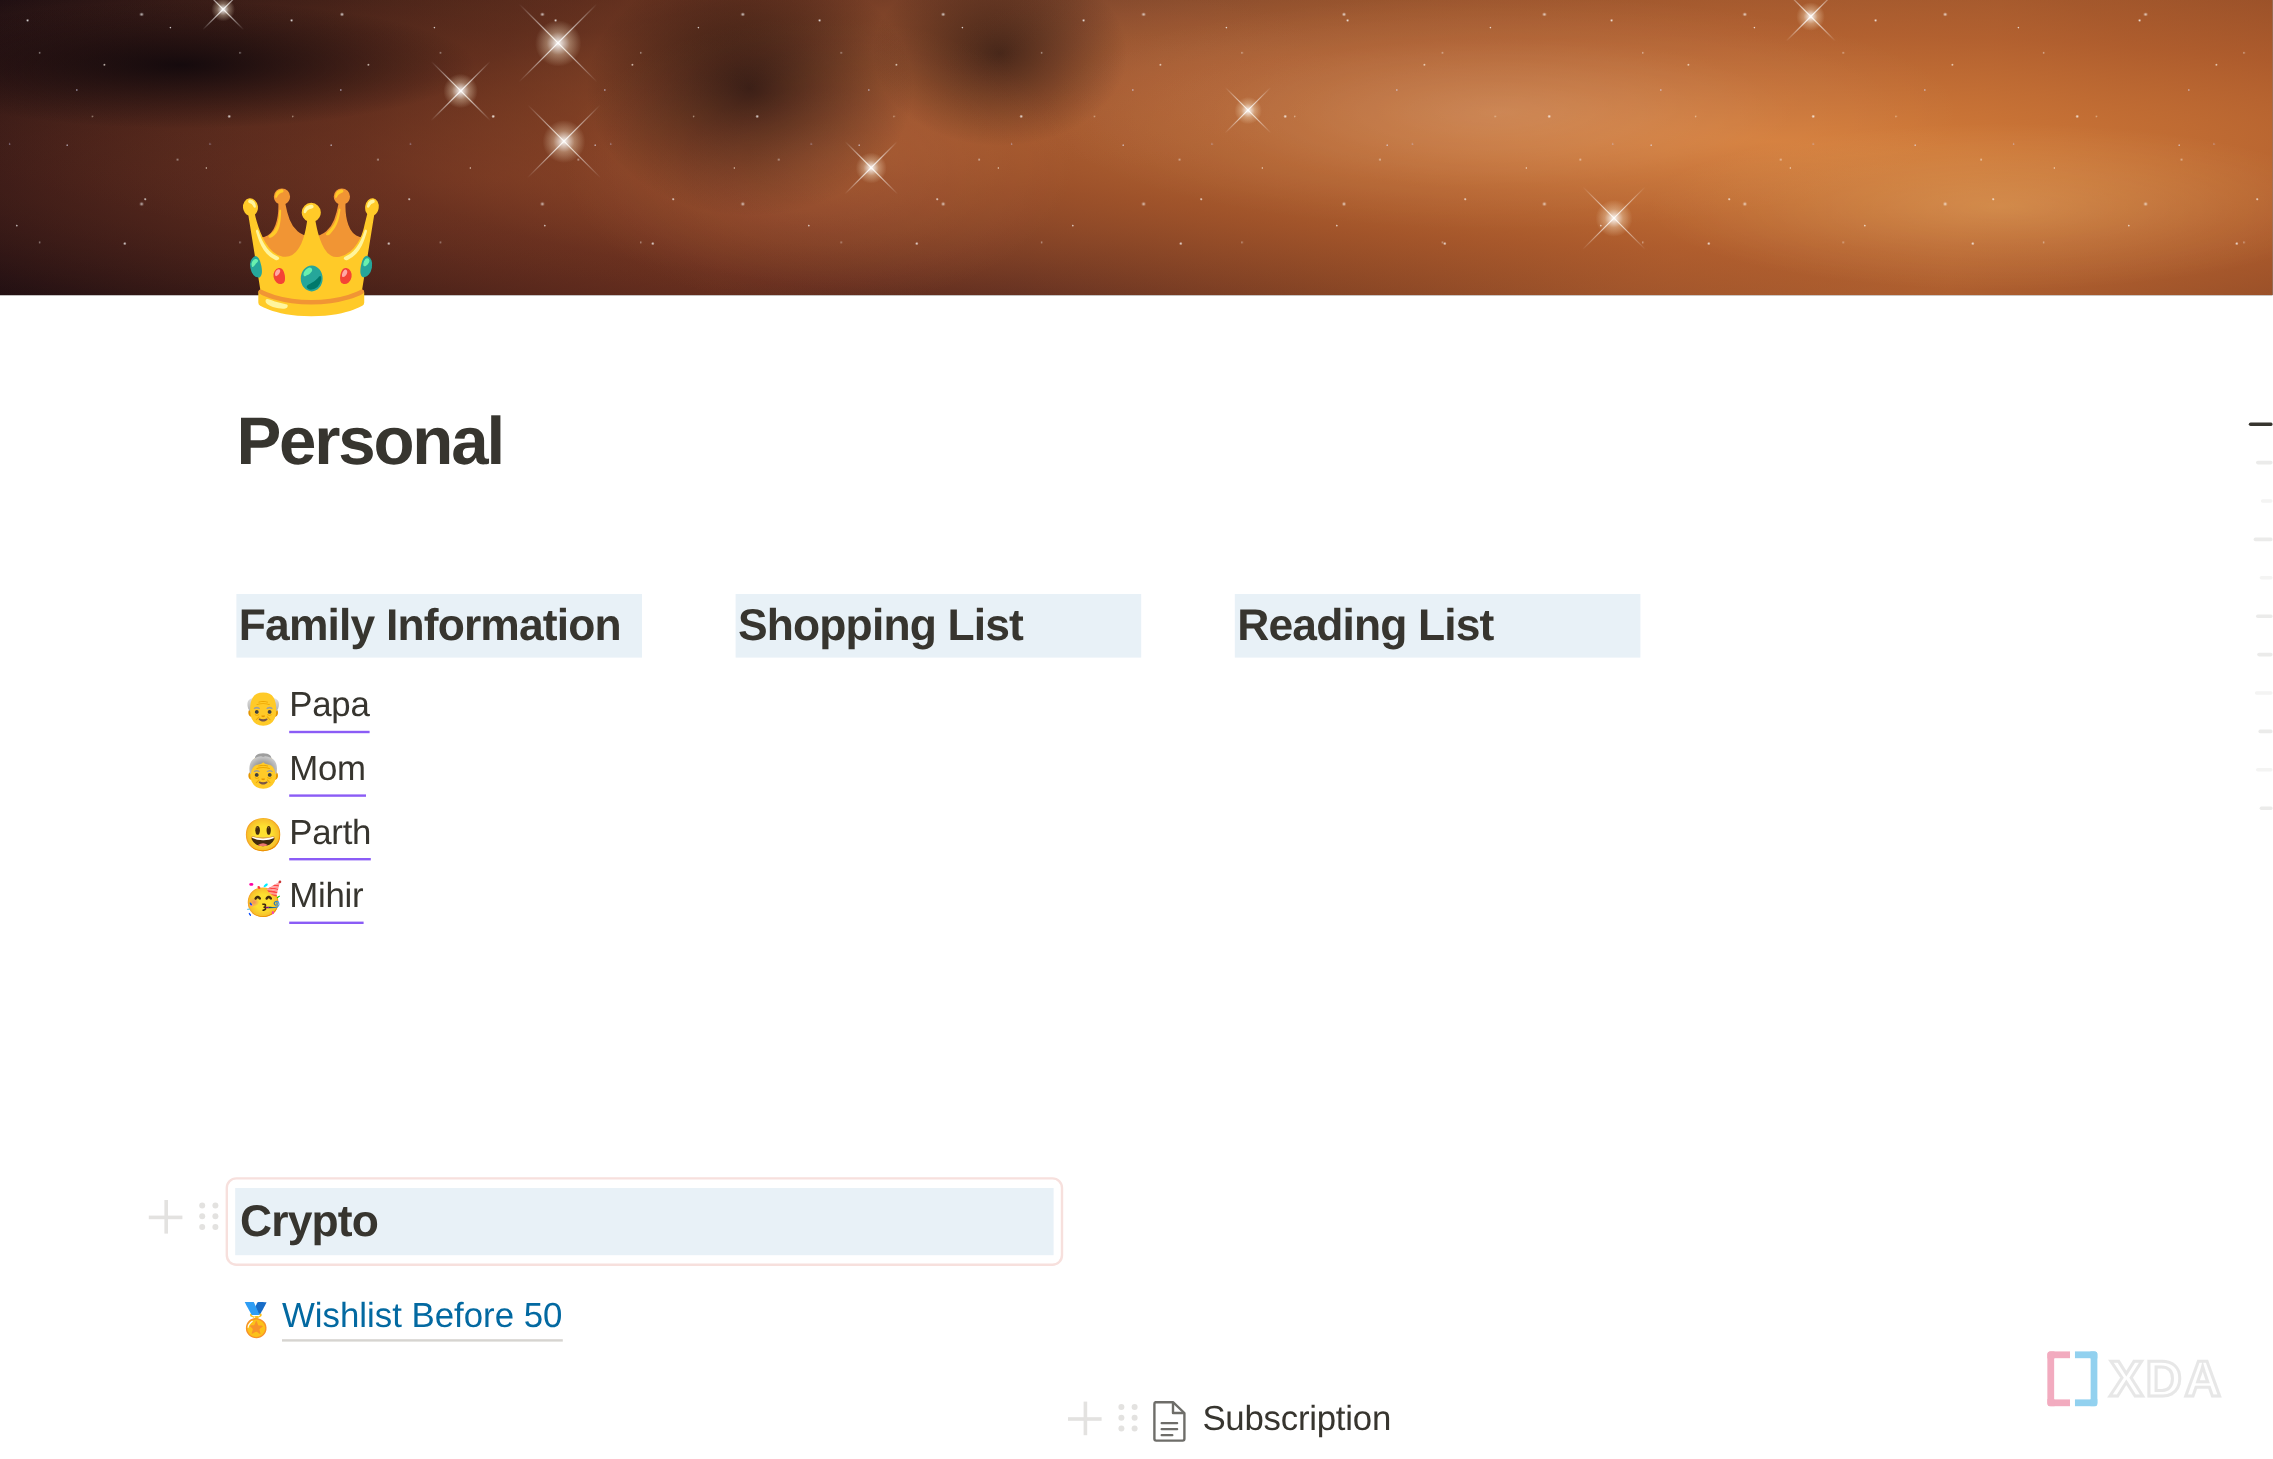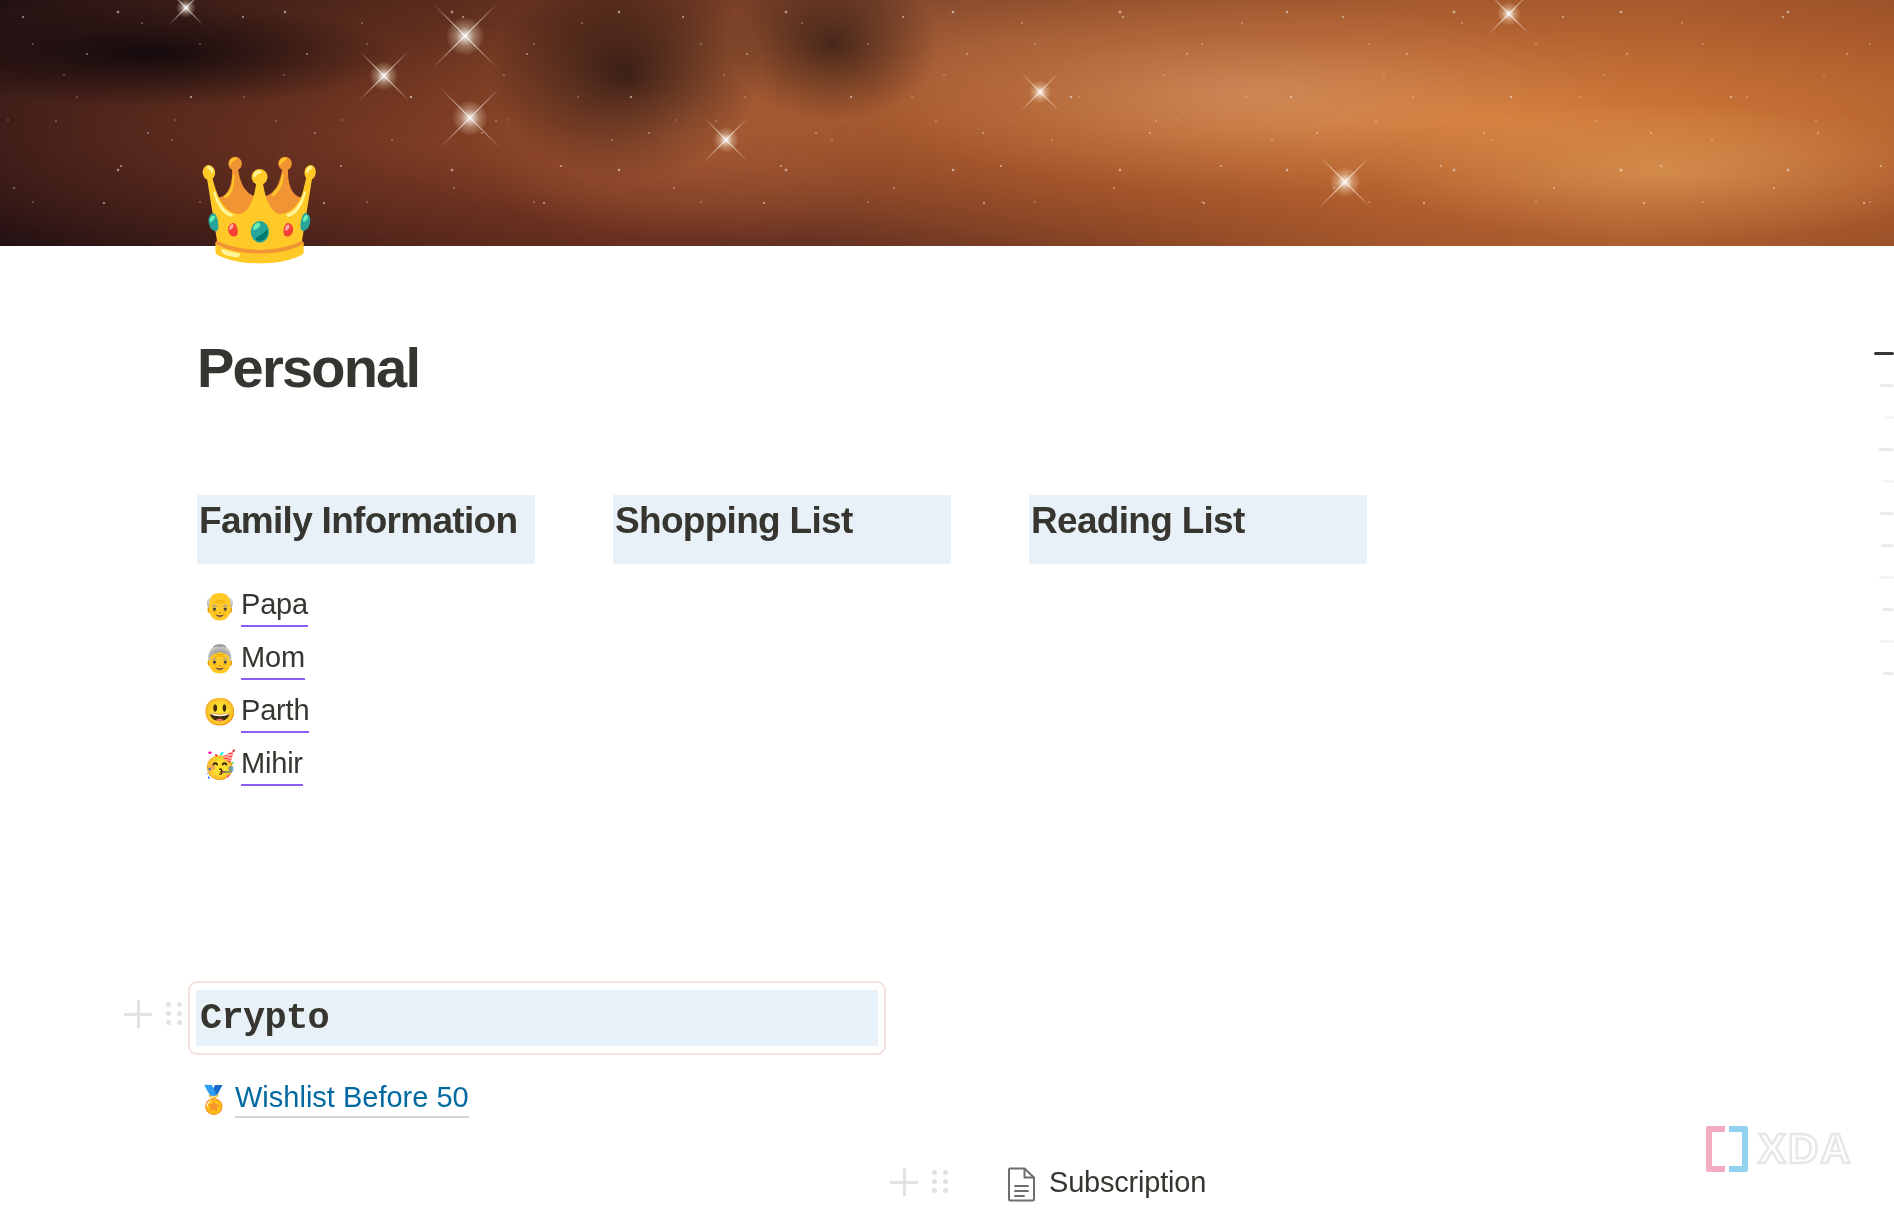--- a/index.html
+++ b/index.html
@@ -135,21 +135,21 @@
   .col { width: 416px; flex: 0 0 416px; }
 
   .hdr {
     display: inline-block;
     background: #e8f1f7;
     color: #37352f;
     font-size: 37px;
     font-weight: 700;
     letter-spacing: -0.7px;
     line-height: 1.28;
-    padding: 2px 6px 20px 2px;
+    padding: 2px 6px 4px 2px;
     min-width: 338px;
   }
   .hdr.w-fam { min-width: 338px; }
   .hdr.w-read { min-width: 338px; }
   .hdr.w-shop { min-width: 338px; }
 
   .list { margin-top: 16px; }
 
   .row {
     position: relative;
@@ -205,21 +205,20 @@
     background: #e8f1f7;
     display: flex;
     align-items: center;
   }
   .crypto-hdr span {
     font-size: 37px;
     font-weight: 700;
     letter-spacing: -0.7px;
     color: #37352f;
     padding-left: 4px;
-    font-family: Liberation Mono, monospace;
   }
 
   .wishlist-row {
     position: absolute;
     left: 197px; top: 1081px;
     display: flex;
     align-items: center;
   }
   .wishlist-row .emoji { font-size: 27px; width: 38px; flex: 0 0 38px; }
   .wishlist-row .link {
@@ -233,23 +232,23 @@
     position: absolute;
     left: 954px; top: 1029px;
     width: 420px;
   }
   .freelancing .hdr { min-width: 410px; }
 
   .free-row { margin-top: 16px; }
 
   .sub-row {
     position: absolute;
-    left: 1007px; top: 1166px;
-    display: flex;
-    align-items: flex-start;
+    left: 960px; top: 1166px;
+    display: flex;
+    align-items: center;
   }
   .sub-row .label {
     font-size: 29px;
     color: #37352f;
     letter-spacing: -0.2px;
   }
 
   
   .gutter {
     position: absolute;

